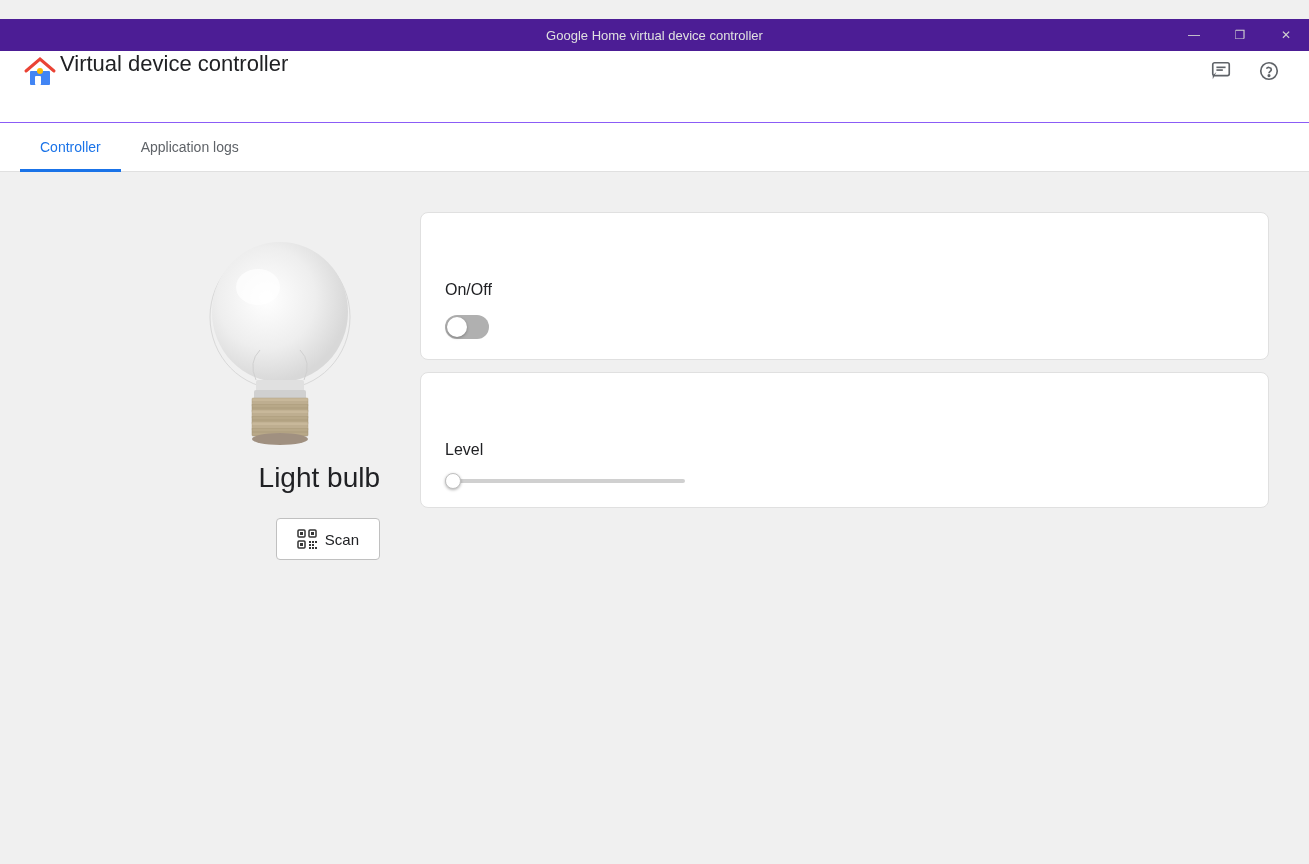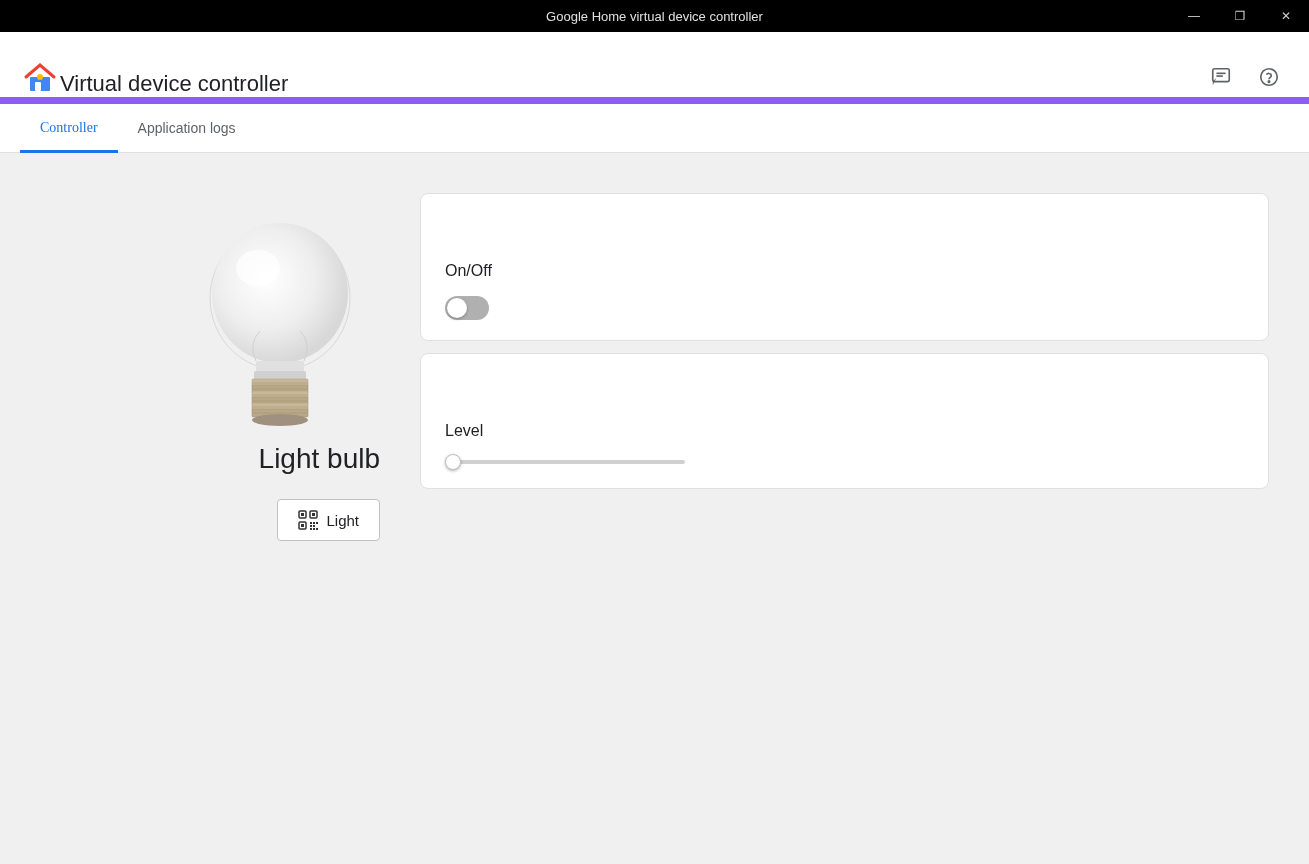--- a/index.html
+++ b/index.html
@@ -9,28 +9,29 @@
       background: #f0f0f0;
       width: 1309px;
       height: 864px;
       overflow: hidden;
       display: flex;
       flex-direction: column;
     }
 
     
     .title-bar {
-      background: #000000;
+      background: #4c1d95;
       color: #ffffff;
       height: 32px;
       display: flex;
       align-items: center;
       justify-content: center;
       position: relative;
       flex-shrink: 0;
+      margin-top: 19px;
     }
     .title-bar-text {
       font-size: 13px;
       color: #e0e0e0;
     }
     .window-controls {
       position: absolute;
       right: 0;
       top: 0;
       display: flex;
@@ -47,23 +48,23 @@
       font-size: 12px;
       background: transparent;
       border: none;
     }
 
     
     .app-header {
       background: #ffffff;
       height: 72px;
       display: flex;
-      align-items: flex-end;
+      align-items: flex-start;
       padding: 0 20px;
-      border-bottom: 7px solid #8b5cf6;
+      border-bottom: 1px solid #8b5cf6;
       flex-shrink: 0;
     }
     .app-title {
       font-size: 22px;
       font-weight: 400;
       color: #202124;
       flex: 1;
     }
     .header-icons {
       display: flex;
@@ -94,21 +95,20 @@
       padding: 16px 20px 14px 20px;
       font-size: 14px;
       color: #5f6368;
       cursor: pointer;
       border-bottom: 3px solid transparent;
       margin-bottom: -1px;
     }
     .tab.active {
       color: #1a73e8;
       border-bottom: 3px solid #1a73e8;
-      font-family: Liberation Serif, serif;
     }
 
     
     .main-content {
       background: #f0f0f0;
       flex: 1;
       display: flex;
       padding: 40px 40px;
       gap: 40px;
       overflow: hidden;
@@ -321,21 +321,21 @@
         <rect x="3" y="14" width="3" height="3" fill="#333"></rect>
         <rect x="12" y="12" width="2" height="2" fill="#333"></rect>
         <rect x="15" y="12" width="2" height="2" fill="#333"></rect>
         <rect x="12" y="15" width="2" height="2" fill="#333"></rect>
         <rect x="15" y="15" width="2" height="2" fill="#333"></rect>
         <rect x="18" y="12" width="2" height="2" fill="#333"></rect>
         <rect x="12" y="18" width="2" height="2" fill="#333"></rect>
         <rect x="15" y="18" width="2" height="2" fill="#333"></rect>
         <rect x="18" y="18" width="2" height="2" fill="#333"></rect>
       </svg>
-      <span>Light</span>
+      <span>Scan</span>
     </button>
   </div>
 
   <div class="right-panel">
 
     <div class="control-card">
       <div class="control-label">On/Off</div>
       <div class="toggle-switch">
         <div class="toggle-thumb"></div>
       </div>

